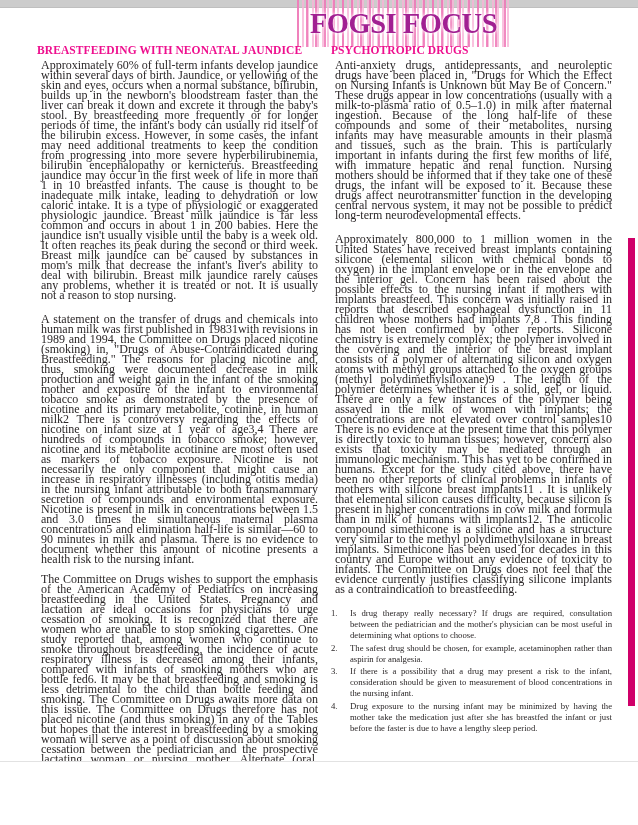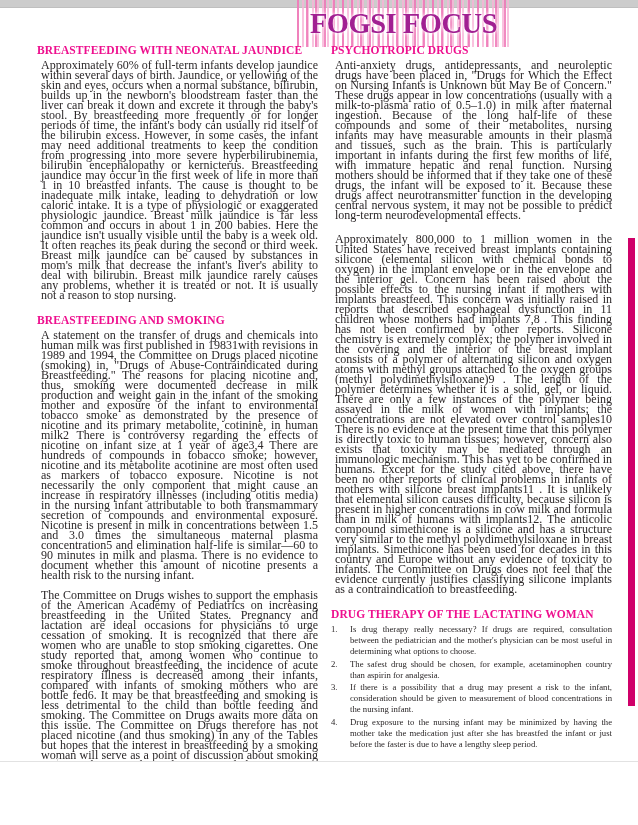--- a/index.html
+++ b/index.html
@@ -100,44 +100,42 @@
   </header>
 
   <main class="columns">
 
     <div class="col">
       <section>
         <h2 class="sec-h">BREASTFEEDING WITH NEONATAL JAUNDICE</h2>
         <p class="para">Approximately 60% of full-term infants develop jaundice within several days of birth. Jaundice, or yellowing of the skin and eyes, occurs when a normal substance, bilirubin, builds up in the newborn's bloodstream faster than the liver can break it down and excrete it through the baby's stool. By breastfeeding more frequently or for longer periods of time, the infant's body can usually rid itself of the bilirubin excess. However, in some cases, the infant may need additional treatments to keep the condition from progressing into more severe hyperbilirubinemia, bilirubin encephalopathy or kernicterus. Breastfeeding jaundice may occur in the first week of life in more than 1 in 10 breastfed infants. The cause is thought to be inadequate milk intake, leading to dehydration or low caloric intake. It is a type of physiologic or exaggerated physiologic jaundice. Breast milk jaundice is far less common and occurs in about 1 in 200 babies. Here the jaundice isn't usually visible until the baby is a week old. It often reaches its peak during the second or third week. Breast milk jaundice can be caused by substances in mom's milk that decrease the infant's liver's ability to deal with bilirubin. Breast milk jaundice rarely causes any problems, whether it is treated or not. It is usually not a reason to stop nursing.</p>
       </section>
       <section>
-        <h2 class="sec-h">BREASTFEEDING AND SMOKING</h2>
         <p class="para">A statement on the transfer of drugs and chemicals into human milk was first published in 19831with revisions in 1989 and 1994, the Committee on Drugs placed nicotine (smoking) in, "Drugs of Abuse-Contraindicated during Breastfeeding." The reasons for placing nicotine and, thus, smoking were documented decrease in milk production and weight gain in the infant of the smoking mother and exposure of the infant to environmental tobacco smoke as demonstrated by the presence of nicotine and its primary metabolite, cotinine, in human milk2 There is controversy regarding the effects of nicotine on infant size at 1 year of age3,4 There are hundreds of compounds in tobacco smoke; however, nicotine and its metabolite acotinine are most often used as markers of tobacco exposure. Nicotine is not necessarily the only component that might cause an increase in respiratory illnesses (including otitis media) in the nursing infant attributable to both transmammary secretion of compounds and environmental exposure. Nicotine is present in milk in concentrations between 1.5 and 3.0 times the simultaneous maternal plasma concentration5 and elimination half-life is similar—60 to 90 minutes in milk and plasma. There is no evidence to document whether this amount of nicotine presents a health risk to the nursing infant.</p>
         <p class="para">The Committee on Drugs wishes to support the emphasis of the American Academy of Pediatrics on increasing breastfeeding in the United States. Pregnancy and lactation are ideal occasions for physicians to urge cessation of smoking. It is recognized that there are women who are unable to stop smoking cigarettes. One study reported that, among women who continue to smoke throughout breastfeeding, the incidence of acute respiratory illness is decreased among their infants, compared with infants of smoking mothers who are bottle fed6. It may be that breastfeeding and smoking is less detrimental to the child than bottle feeding and smoking. The Committee on Drugs awaits more data on this issue. The Committee on Drugs therefore has not placed nicotine (and thus smoking) in any of the Tables but hopes that the interest in breastfeeding by a smoking woman will serve as a point of discussion about smoking cessation between the pediatrician and the prospective lactating woman or nursing mother. Alternate (oral, transcutaneous) sources of nicotine to assist with smoking cessation, however, have not been studied sufficiently for the Committee on Drugs to make a recommendation for or against them in breastfeeding women.</p>
       </section>
     </div>
 
     <div class="col">
       <section>
         <h2 class="sec-h">PSYCHOTROPIC DRUGS</h2>
         <p class="para">Anti-anxiety drugs, antidepressants, and neuroleptic drugs have been placed in, "Drugs for Which the Effect on Nursing Infants is Unknown but May Be of Concern." These drugs appear in low concentrations (usually with a milk-to-plasma ratio of 0.5–1.0) in milk after maternal ingestion. Because of the long half-life of these compounds and some of their metabolites, nursing infants may have measurable amounts in their plasma and tissues, such as the brain. This is particularly important in infants during the first few months of life, with immature hepatic and renal function. Nursing mothers should be informed that if they take one of these drugs, the infant will be exposed to it. Because these drugs affect neurotransmitter function in the developing central nervous system, it may not be possible to predict long-term neurodevelopmental effects.</p>
       </section>
       <section>
         <p class="para">Approximately 800,000 to 1 million women in the United States have received breast implants containing silicone (elemental silicon with chemical bonds to oxygen) in the implant envelope or in the envelope and the interior gel. Concern has been raised about the possible effects to the nursing infant if mothers with implants breastfeed. This concern was initially raised in reports that described esophageal dysfunction in 11 children whose mothers had implants 7,8 . This finding has not been confirmed by other reports. Silicone chemistry is extremely complex; the polymer involved in the covering and the interior of the breast implant consists of a polymer of alternating silicon and oxygen atoms with methyl groups attached to the oxygen groups (methyl polydimethylsiloxane)9 . The length of the polymer determines whether it is a solid, gel, or liquid. There are only a few instances of the polymer being assayed in the milk of women with implants; the concentrations are not elevated over control samples10 There is no evidence at the present time that this polymer is directly toxic to human tissues; however, concern also exists that toxicity may be mediated through an immunologic mechanism. This has yet to be confirmed in humans. Except for the study cited above, there have been no other reports of clinical problems in infants of mothers with silicone breast implants11 . It is unlikely that elemental silicon causes difficulty, because silicon is present in higher concentrations in cow milk and formula than in milk of humans with implants12. The anticolic compound simethicone is a silicone and has a structure very similar to the methyl polydimethylsiloxane in breast implants. Simethicone has been used for decades in this country and Europe without any evidence of toxicity to infants. The Committee on Drugs does not feel that the evidence currently justifies classifying silicone implants as a contraindication to breastfeeding.</p>
       </section>
       <section>
-        <h2 class="sec-h">DRUG THERAPY OF THE LACTATING WOMAN</h2>
         <ol class="num-list">
           <li>
             <span class="num">1.</span>
             <span class="li-body">Is drug therapy really necessary? If drugs are required, consultation between the pediatrician and the mother's physician can be most useful in determining what options to choose.</span>
           </li>
           <li>
             <span class="num">2.</span>
-            <span class="li-body">The safest drug should be chosen, for example, acetaminophen country than aspirin for analgesia.</span>
+            <span class="li-body">The safest drug should be chosen, for example, acetaminophen rather than aspirin for analgesia.</span>
           </li>
           <li>
             <span class="num">3.</span>
             <span class="li-body">If there is a possibility that a drug may present a risk to the infant, consideration should be given to measurement of blood concentrations in the nursing infant.</span>
           </li>
           <li>
             <span class="num">4.</span>
             <span class="li-body">Drug exposure to the nursing infant may be minimized by having the mother take the medication just after she has breastfed the infant or just before the faster is due to have a lengthy sleep period.</span>
           </li>
         </ol>

